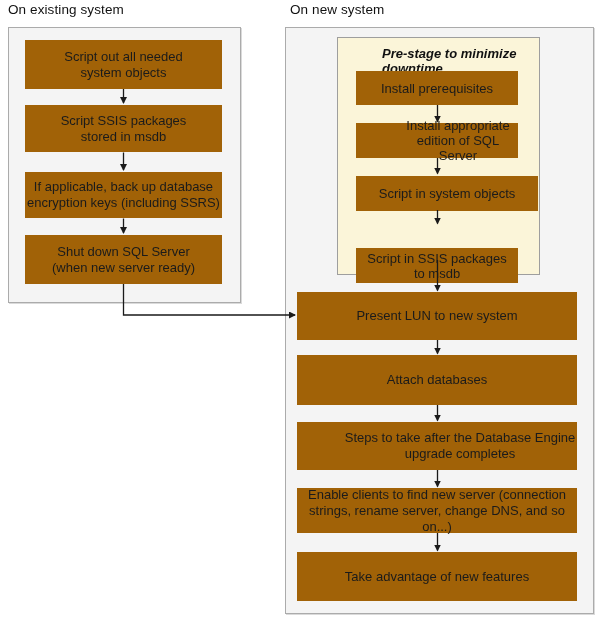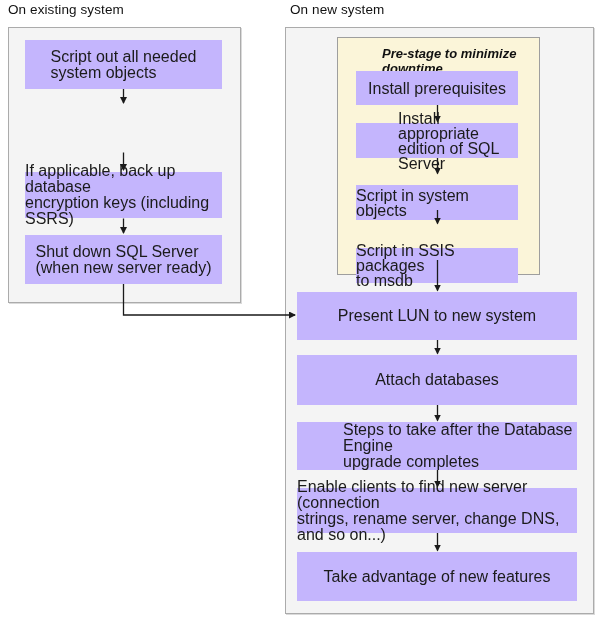--- a/index.html
+++ b/index.html
@@ -40,39 +40,39 @@
     margin-top: 8px;
     text-align: left;
     font-size: 13px;
     font-weight: bold;
     font-style: italic;
     color: #111111;
     margin-left: 44px;
   }
   .step {
     position: absolute;
-    background: #c4b5fd;
+    background: #a16207;
     color: #1B1B1B;
-    font-size: 16px;
+    font-size: 13px;
     line-height: 16px;
     display: flex;
     align-items: center;
     justify-content: center;
-    text-align: left;
+    text-align: center;
     white-space: pre-line;
   }
   
   .s-l1 { left: 25px; top: 40px;  width: 197px; height: 49px; }
   .s-l2 { left: 25px; top: 105px; width: 197px; height: 47px; }
   .s-l3 { left: 25px; top: 172px; width: 197px; height: 46px; }
   .s-l4 { left: 25px; top: 235px; width: 197px; height: 49px; }
   
   .s-p1 { left: 356px; top: 71px;  width: 162px; height: 34px; line-height: 15px; }
   .s-p2 { left: 356px; top: 123px; width: 162px; height: 35px; line-height: 15px; padding-left: 42px; }
-  .s-p3 { left: 356px; top: 185px; width: 162px; height: 35px; line-height: 15px; }
+  .s-p3 { left: 356px; top: 176px; width: 182px; height: 35px; line-height: 15px; }
   .s-p4 { left: 356px; top: 225px; width: 162px; height: 35px; line-height: 15px; margin-top: 23px; }
   
   .s-r1 { left: 297px; top: 292px; width: 280px; height: 48px; }
   .s-r2 { left: 297px; top: 355px; width: 280px; height: 50px; }
   .s-r3 { left: 297px; top: 422px; width: 280px; height: 48px; padding-left: 46px; }
   .s-r4 { left: 297px; top: 488px; width: 280px; height: 45px; }
   .s-r5 { left: 297px; top: 552px; width: 280px; height: 49px; }
   .overlay {
     position: absolute;
     left: 0; top: 0;
@@ -91,20 +91,22 @@
 
   <div class="panel panel-left"></div>
   <div class="panel panel-right"></div>
 
   <div class="prestage">
     <div class="prestage-title">Pre-stage to minimize downtime</div>
   </div>
 
   <div class="step s-l1">Script out all needed
 system objects</div>
+  <div class="step s-l2">Script SSIS packages
+stored in msdb</div>
   <div class="step s-l3">If applicable, back up database
 encryption keys (including SSRS)</div>
   <div class="step s-l4">Shut down SQL Server
 (when new server ready)</div>
 
   <div class="step s-p1">Install prerequisites</div>
   <div class="step s-p2">Install appropriate
 edition of SQL Server</div>
   <div class="step s-p3">Script in system objects</div>
   <div class="step s-p4">Script in SSIS packages

